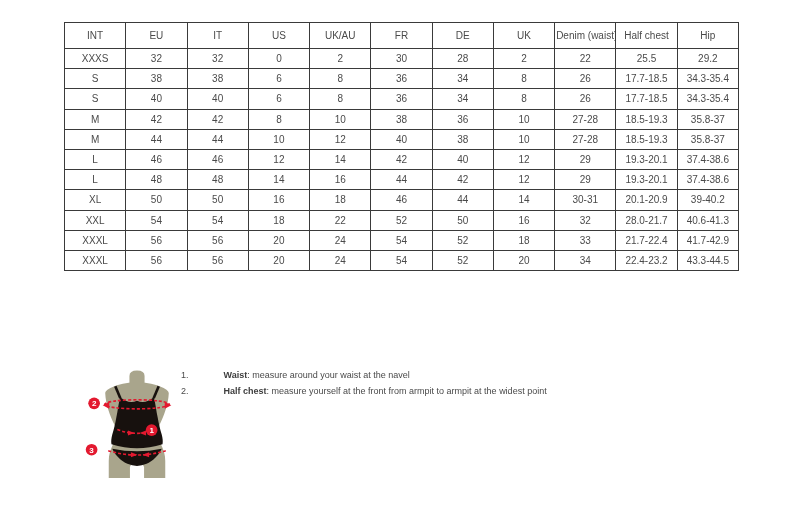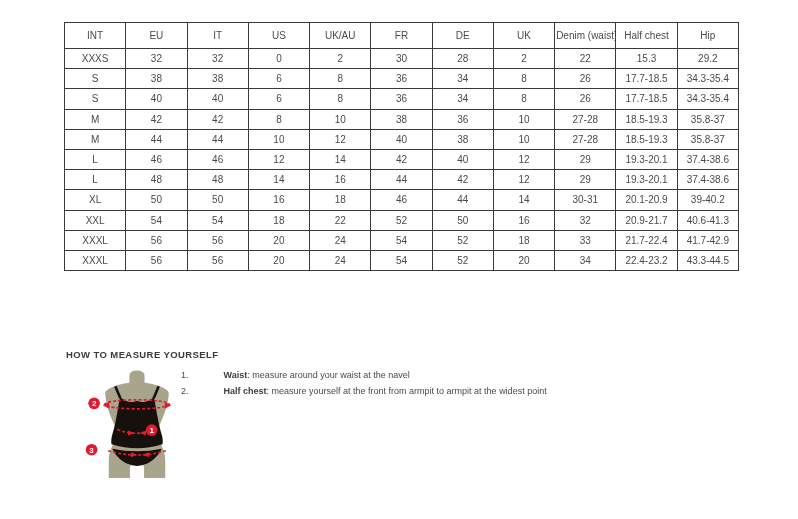--- a/index.html
+++ b/index.html
@@ -95,21 +95,21 @@
           <tr>
             <td>XXXS</td>
             <td>32</td>
             <td>32</td>
             <td>0</td>
             <td>2</td>
             <td>30</td>
             <td>28</td>
             <td>2</td>
             <td>22</td>
-            <td>15.3</td>
+            <td>25.5</td>
             <td>29.2</td>
           </tr>
           <tr>
             <td>S</td>
             <td>38</td>
             <td>38</td>
             <td>6</td>
             <td>8</td>
             <td>36</td>
             <td>34</td>
@@ -199,21 +199,21 @@
           <tr>
             <td>XXL</td>
             <td>54</td>
             <td>54</td>
             <td>18</td>
             <td>22</td>
             <td>52</td>
             <td>50</td>
             <td>16</td>
             <td>32</td>
-            <td>20.9-21.7</td>
+            <td>28.0-21.7</td>
             <td>40.6-41.3</td>
           </tr>
           <tr>
             <td>XXXL</td>
             <td>56</td>
             <td>56</td>
             <td>20</td>
             <td>24</td>
             <td>54</td>
             <td>52</td>
@@ -232,21 +232,20 @@
             <td>52</td>
             <td>20</td>
             <td>34</td>
             <td>22.4-23.2</td>
             <td>43.3-44.5</td>
           </tr>
         </tbody>
     </table>
   </div>
 
-  <h2 class="measure-title">HOW TO MEASURE YOURSELF</h2>
 
   <div class="figure-wrap">
     <svg width="106" height="113" viewBox="0 0 105 112">
 
       <path fill="#a9a58c" d="M45,20 L45,9 Q45,3.5 52.5,3.5 Q60,3.5 60,9 L60,20 Z"></path>
 
       <path fill="#a9a58c" d="M52.5,15 C46,15 37,16 30,19 C24,21.5 21,23.5 21,26
                C21.5,37 26,49 30,57 C33,63.5 32.5,69 29,76
                C26,82 24.5,87 24.5,93 L24.5,110 L45.5,110 L45.5,99
                C47,95.5 49,94 52.5,94 C56,94 58,95.5 59.5,99

